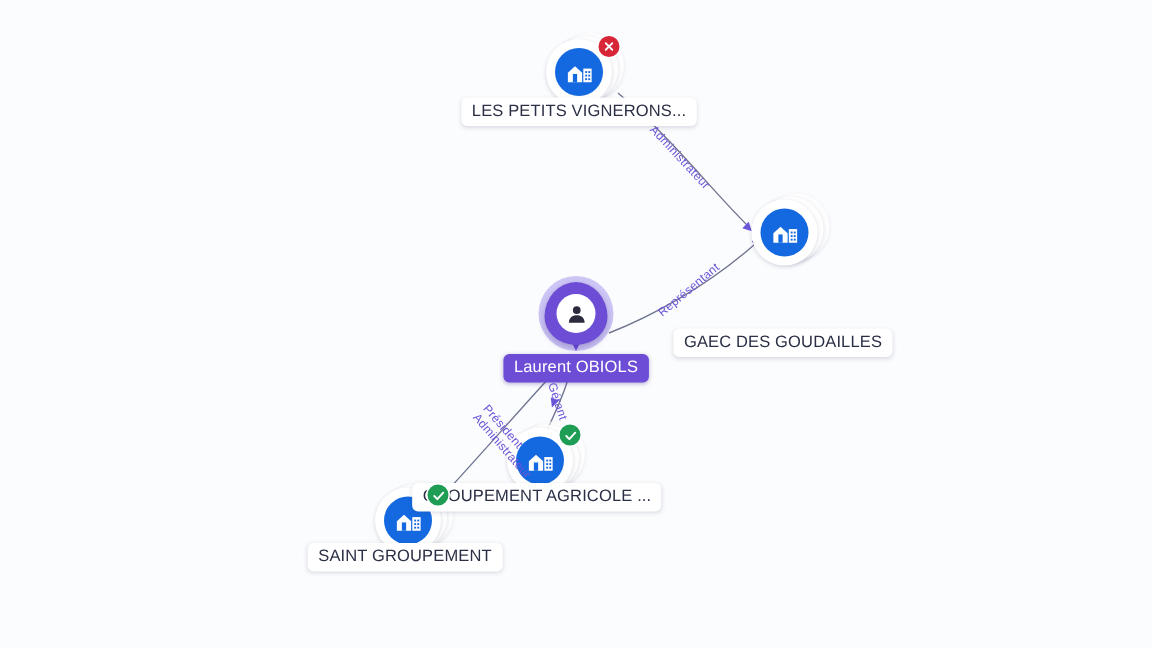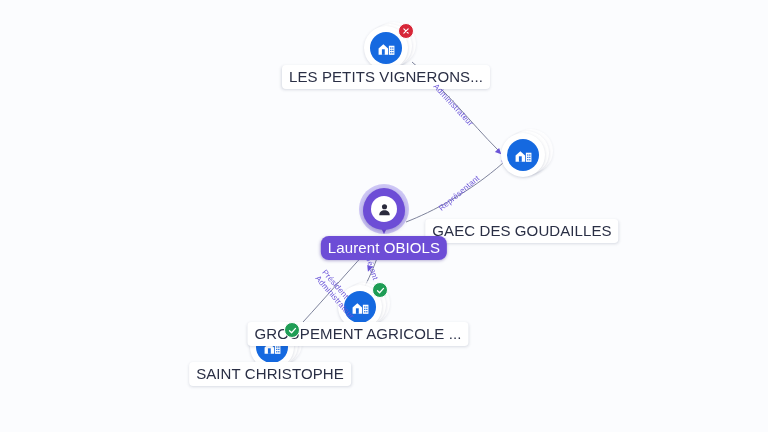--- a/index.html
+++ b/index.html
@@ -103,31 +103,30 @@
   }
   .pin-inner svg { display: block; }
 
   
   .node-label {
     position: absolute;
     transform: translateX(-50%);
     background: #ffffff;
     border-radius: 4px;
     padding: 3px 7px 4px 7px;
-    font-size: 15px;
+    font-size: 11px;
     color: #2a2f45;
     white-space: nowrap;
     box-shadow: 0 1px 3px rgba(40,50,90,0.16);
     letter-spacing: .1px;
   }
   .node-label.person {
     background: #6d4dd6;
     color: #ffffff;
     box-shadow: 0 1px 3px rgba(60,40,140,0.35);
-    border-radius: 8px;
   }
   
   .edge-label {
     position: absolute;
     font-size: 8px;
     color: #6b55d8;
     white-space: nowrap;
     transform-origin: 0 0;
     pointer-events: none;
     letter-spacing: .2px;
@@ -260,21 +259,21 @@
             </svg>
           </div>
         </div>
       </div>
     </div>
   <div id="labels-layer">
       <div class="node-label" style="left: 386px; top: 65px;">LES PETITS VIGNERONS...</div>
       <div class="node-label" style="left: 522px; top: 171px; margin-top: 48px;">GAEC DES GOUDAILLES</div>
       <div class="node-label person" style="left: 384px; top: 236px;">Laurent OBIOLS</div>
       <div class="node-label" style="left: 358px; top: 322px;">GROUPEMENT AGRICOLE ...</div>
-      <div class="node-label" style="left: 270px; top: 362px;">SAINT CHRISTOPHE</div>
+      <div class="node-label" style="left: 270px; top: 362px;">SAINT GROUPEMENT</div>
     </div>
   <div id="edge-labels-layer">
       <div class="edge-label" style="left: 438px; top: 82px; transform: rotate(47deg);"><span class="l1">Administrateur</span></div>
       <div class="edge-label" style="left: 437px; top: 206px; transform: rotate(-40deg);"><span class="l1">Représentant</span></div>
       <div class="edge-label" style="left: 372px; top: 254px; transform: rotate(72deg);"><span class="l1">Gérant</span></div>
       <div class="edge-label" style="left: 327px; top: 268px; transform: rotate(49deg);"><span class="l1">Président</span><span class="l2">Administrateur</span></div>
     </div>
 
 </div>
 

